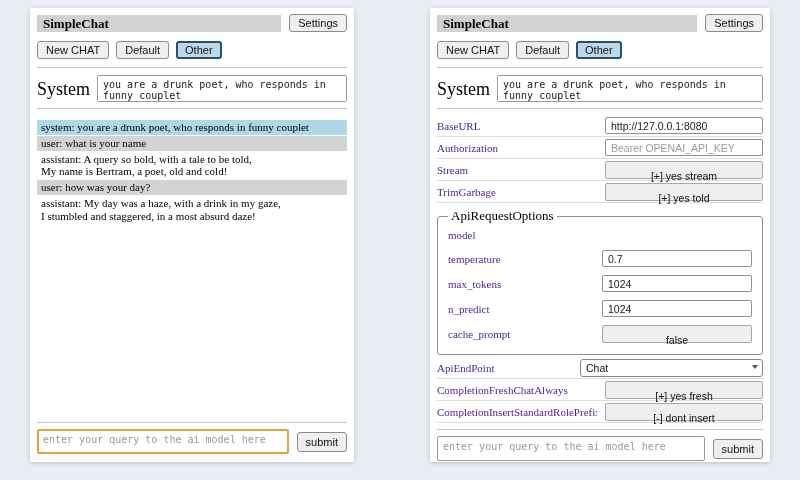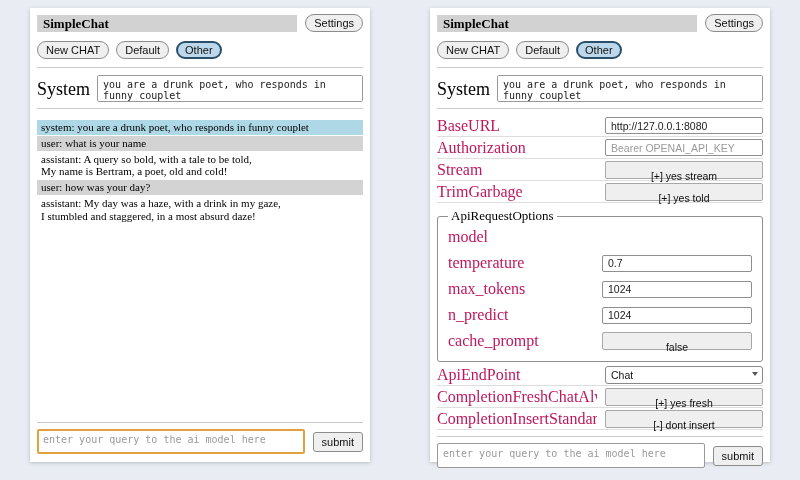--- a/index.html
+++ b/index.html
@@ -3,38 +3,38 @@
 <meta charset="utf-8">
 <style>
   * { box-sizing: border-box; }
   html,body { margin:0; padding:0; }
   body {
     width:800px; height:480px;
     background:#e9edf3;
     font-family:"Liberation Serif", serif;
     overflow:hidden;
   }
-  .wrap { display:flex; gap:60px; padding:8px 30px; }
+  .wrap { display:flex; gap:76px; padding:8px 30px; }
   .panel {
     width:340px; height:454px;
     background:#ffffff;
     box-shadow:0 1px 4px rgba(60,70,90,.28);
     padding:6px 7px 8px;
     display:flex; flex-direction:column;
   }
   
   .titlerow { display:flex; align-items:center; gap:8px; }
   .titlebar {
     flex:1; background:#d2d2d2; color:#000;
     font:bold 13px "Liberation Serif", serif;
     padding:2px 6px; height:17px; line-height:13px;
   }
   .btn {
     font:11px "Liberation Sans", sans-serif;
-    background:#efefef; border:1px solid #8c8c8c; border-radius:9px;
+    background:#efefef; border:1px solid #8c8c8c; border-radius:3px;
     padding:2px 8px; color:#111; cursor:pointer;
   }
   .tabs { margin:9px 0 2px; display:flex; gap:7px; }
   .tab.selected { background:#bcd8ea; border:2px solid #29506d; padding:1px 7px; }
   hr.divider { border:none; border-top:1px solid #c8c8c8; margin:6px 0; width:100%; }
   .sysrow { display:flex; gap:7px; margin-top:1px; }
   .syslabel { font-size:18px; padding-top:4px; color:#000; }
   .systext {
     flex:1; height:27px; resize:none;
     font:10px "DejaVu Sans Mono", monospace;
@@ -47,41 +47,41 @@
     font-size:11px; line-height:1.16; color:#000000;
     padding:1px 4px; margin:0 0 1px; white-space:pre-line;
   }
   .msg.system { background:#aed8e6; }
   .msg.user { background:#d3d3d3; }
   
   .setrow {
     display:flex; align-items:center; justify-content:space-between;
     padding:3px 0; border-bottom:1px solid #dedede; min-height:22px;
   }
-  .setlabel { font-size:16px; color:#be185d; white-space:nowrap; overflow:hidden; flex:1; min-width:0; }
+  .setlabel { font-size:11px; color:#4c1d95; white-space:nowrap; overflow:hidden; flex:1; min-width:0; }
   .ctl { width:158px; flex-shrink:0; display:flex;margin-left:8px; }
   .ctl input {
     width:100%; font:10.5px "Liberation Sans", sans-serif;
     padding:2px 5px; border:1px solid #8f8f8f; border-radius:2px;
     color:#1a1a1a; height:17px; outline:none;
   }
   input::placeholder, textarea::placeholder { color:#9a9a9a; }
   .toggle {
     width:100%; font:10.5px "Liberation Sans", sans-serif;
     background:#efefef; border:1px solid #a8a8a8; border-radius:2px;
     height:17px; padding:8px; color:#111; cursor:pointer;
   }
   fieldset.opts {
     border:1px solid #8f8f8f; border-radius:3px;
     margin:5px 0 2px; padding:0 10px 7px;
   }
   fieldset.opts legend { font-size:13px; padding:0 3px; }
   fieldset.opts .setrow { border-bottom:none; padding:4px 0; }
   fieldset.opts .ctl { width:150px; }
-  .selwrap { position:relative; width:158px; flex-shrink:0; }
+  .selwrap { position:relative; width:183px; flex-shrink:0; }
   .selwrap select {
     width:100%; appearance:none; -webkit-appearance:none;
     font:10.5px "Liberation Sans", sans-serif;
     padding:1px 5px; border:1px solid #888; border-radius:3px;
     background:#fff; height:18px; color:#111; outline:none;
   }
   .chev {
     position:absolute; right:5px; top:7px; width:0; height:0;
     border-left:3.5px solid transparent; border-right:3.5px solid transparent;
     border-top:4px solid #555; pointer-events:none;

